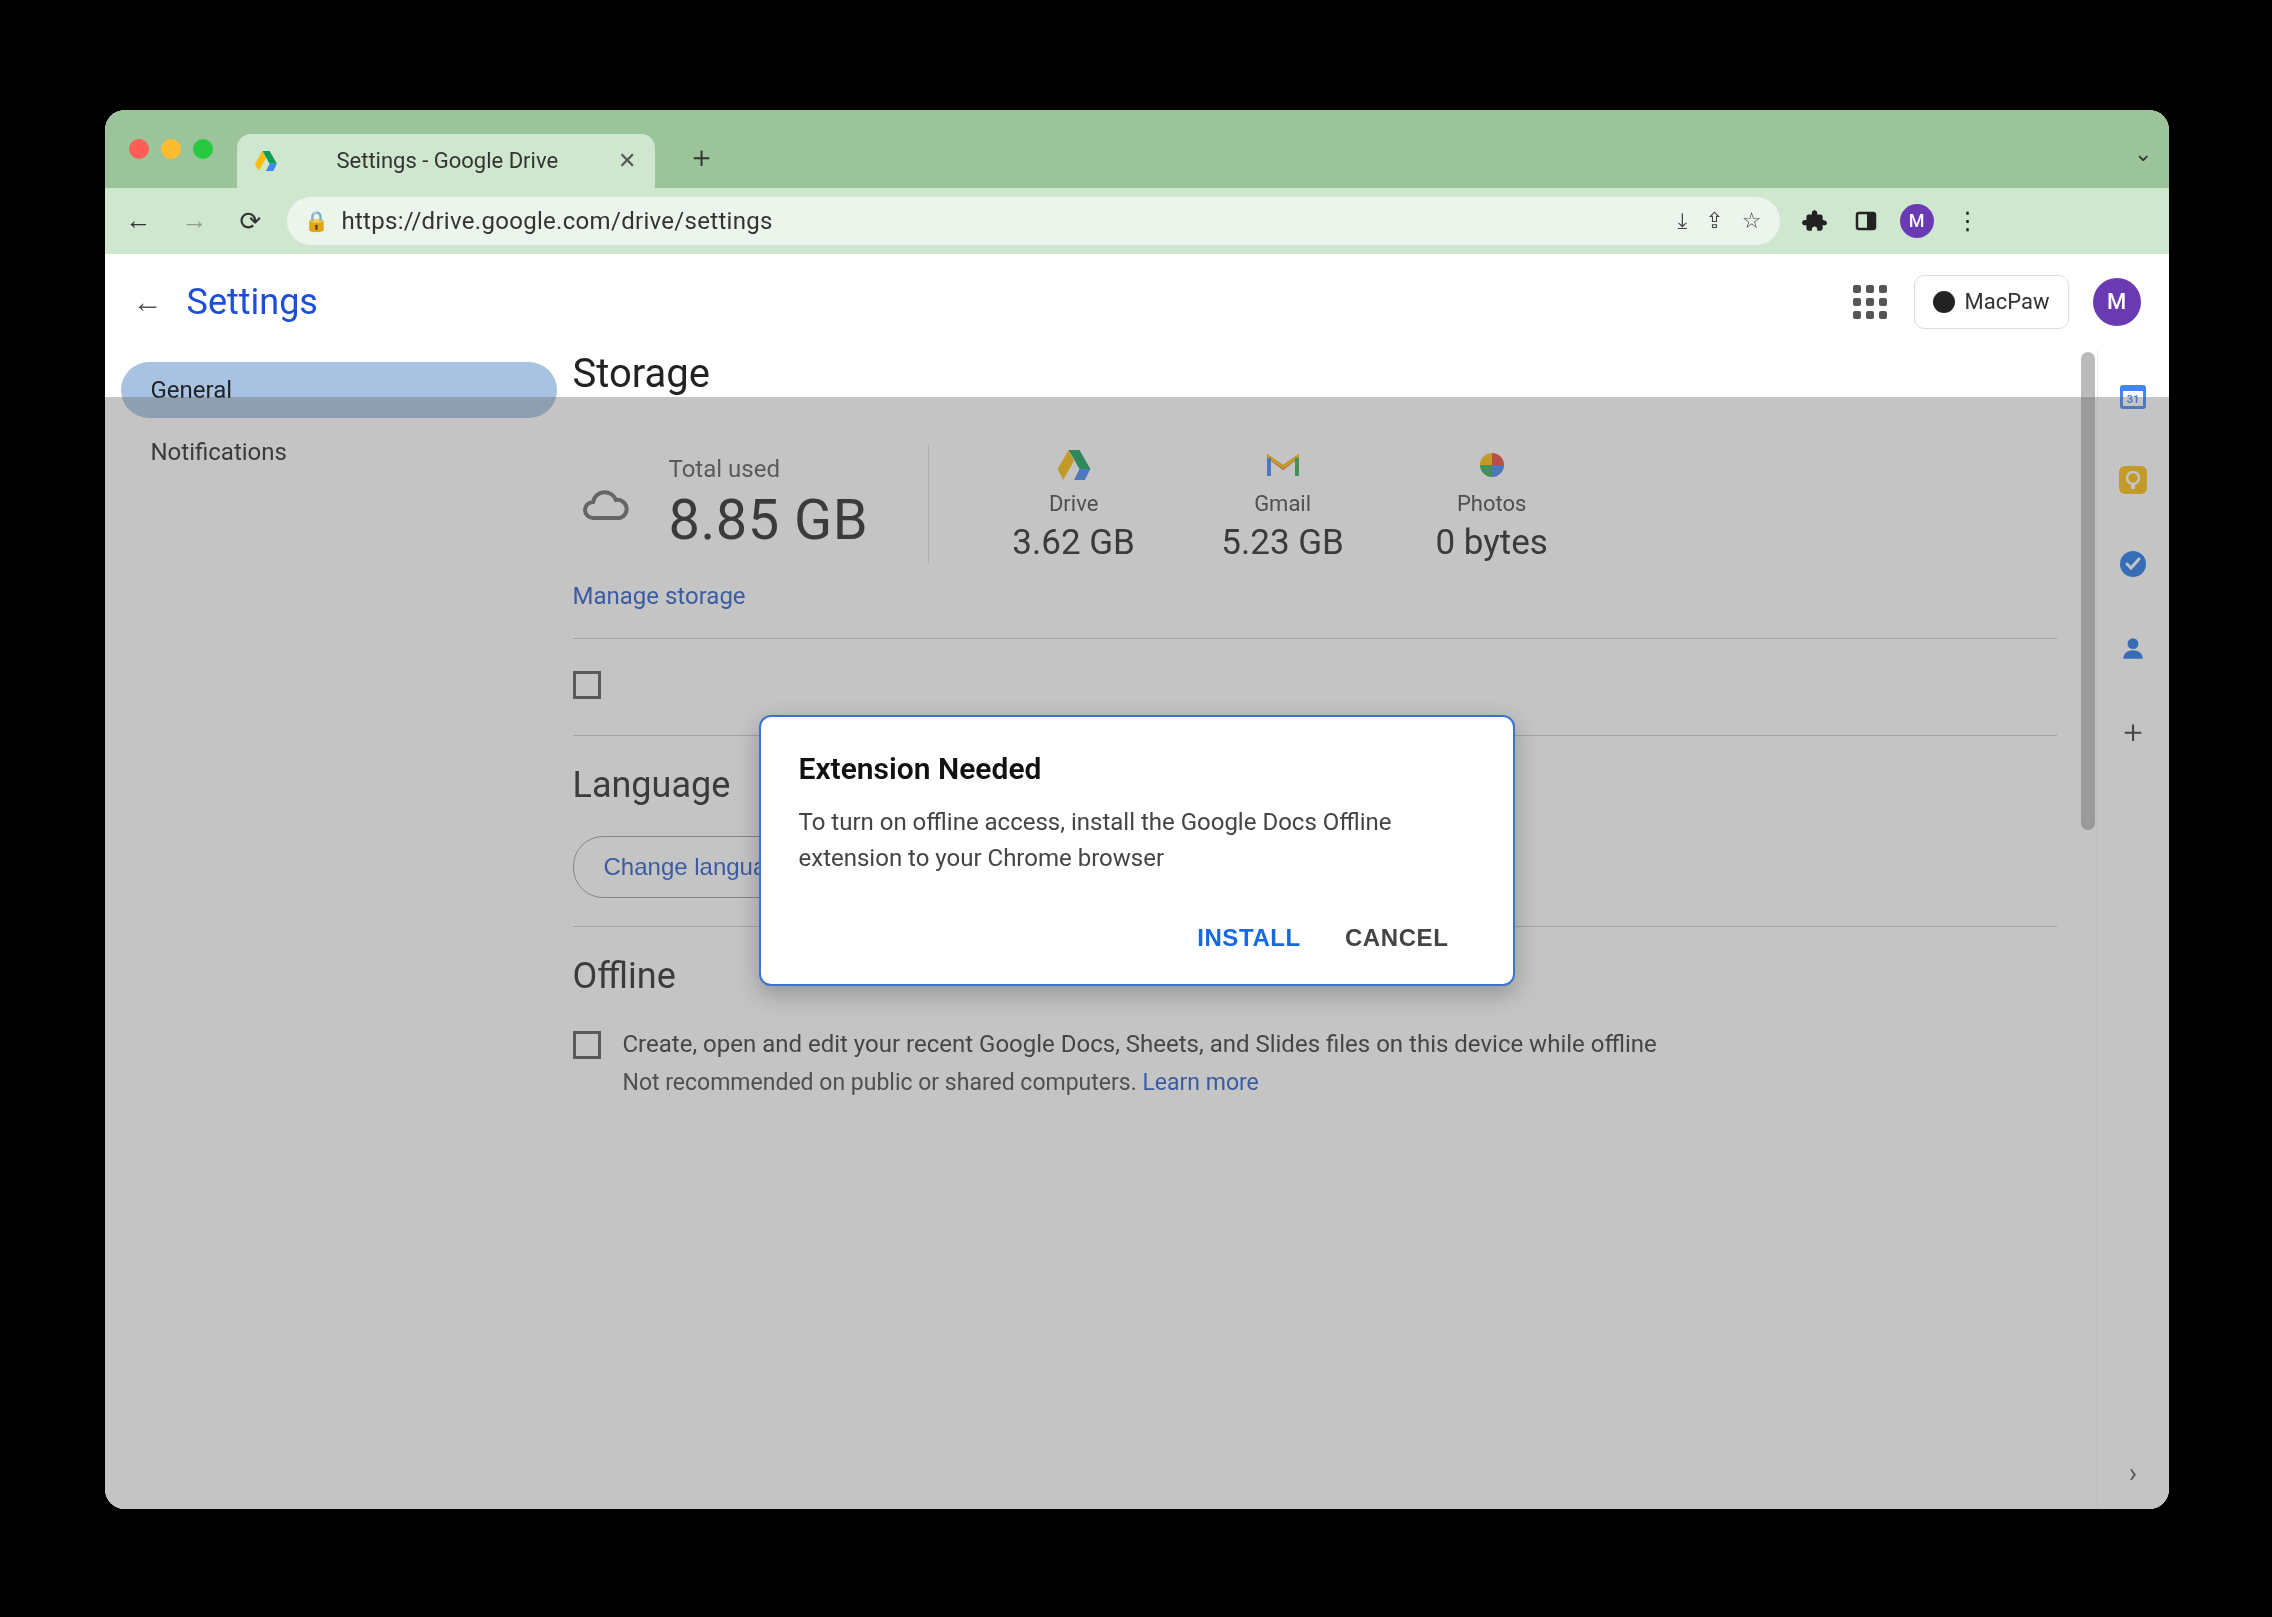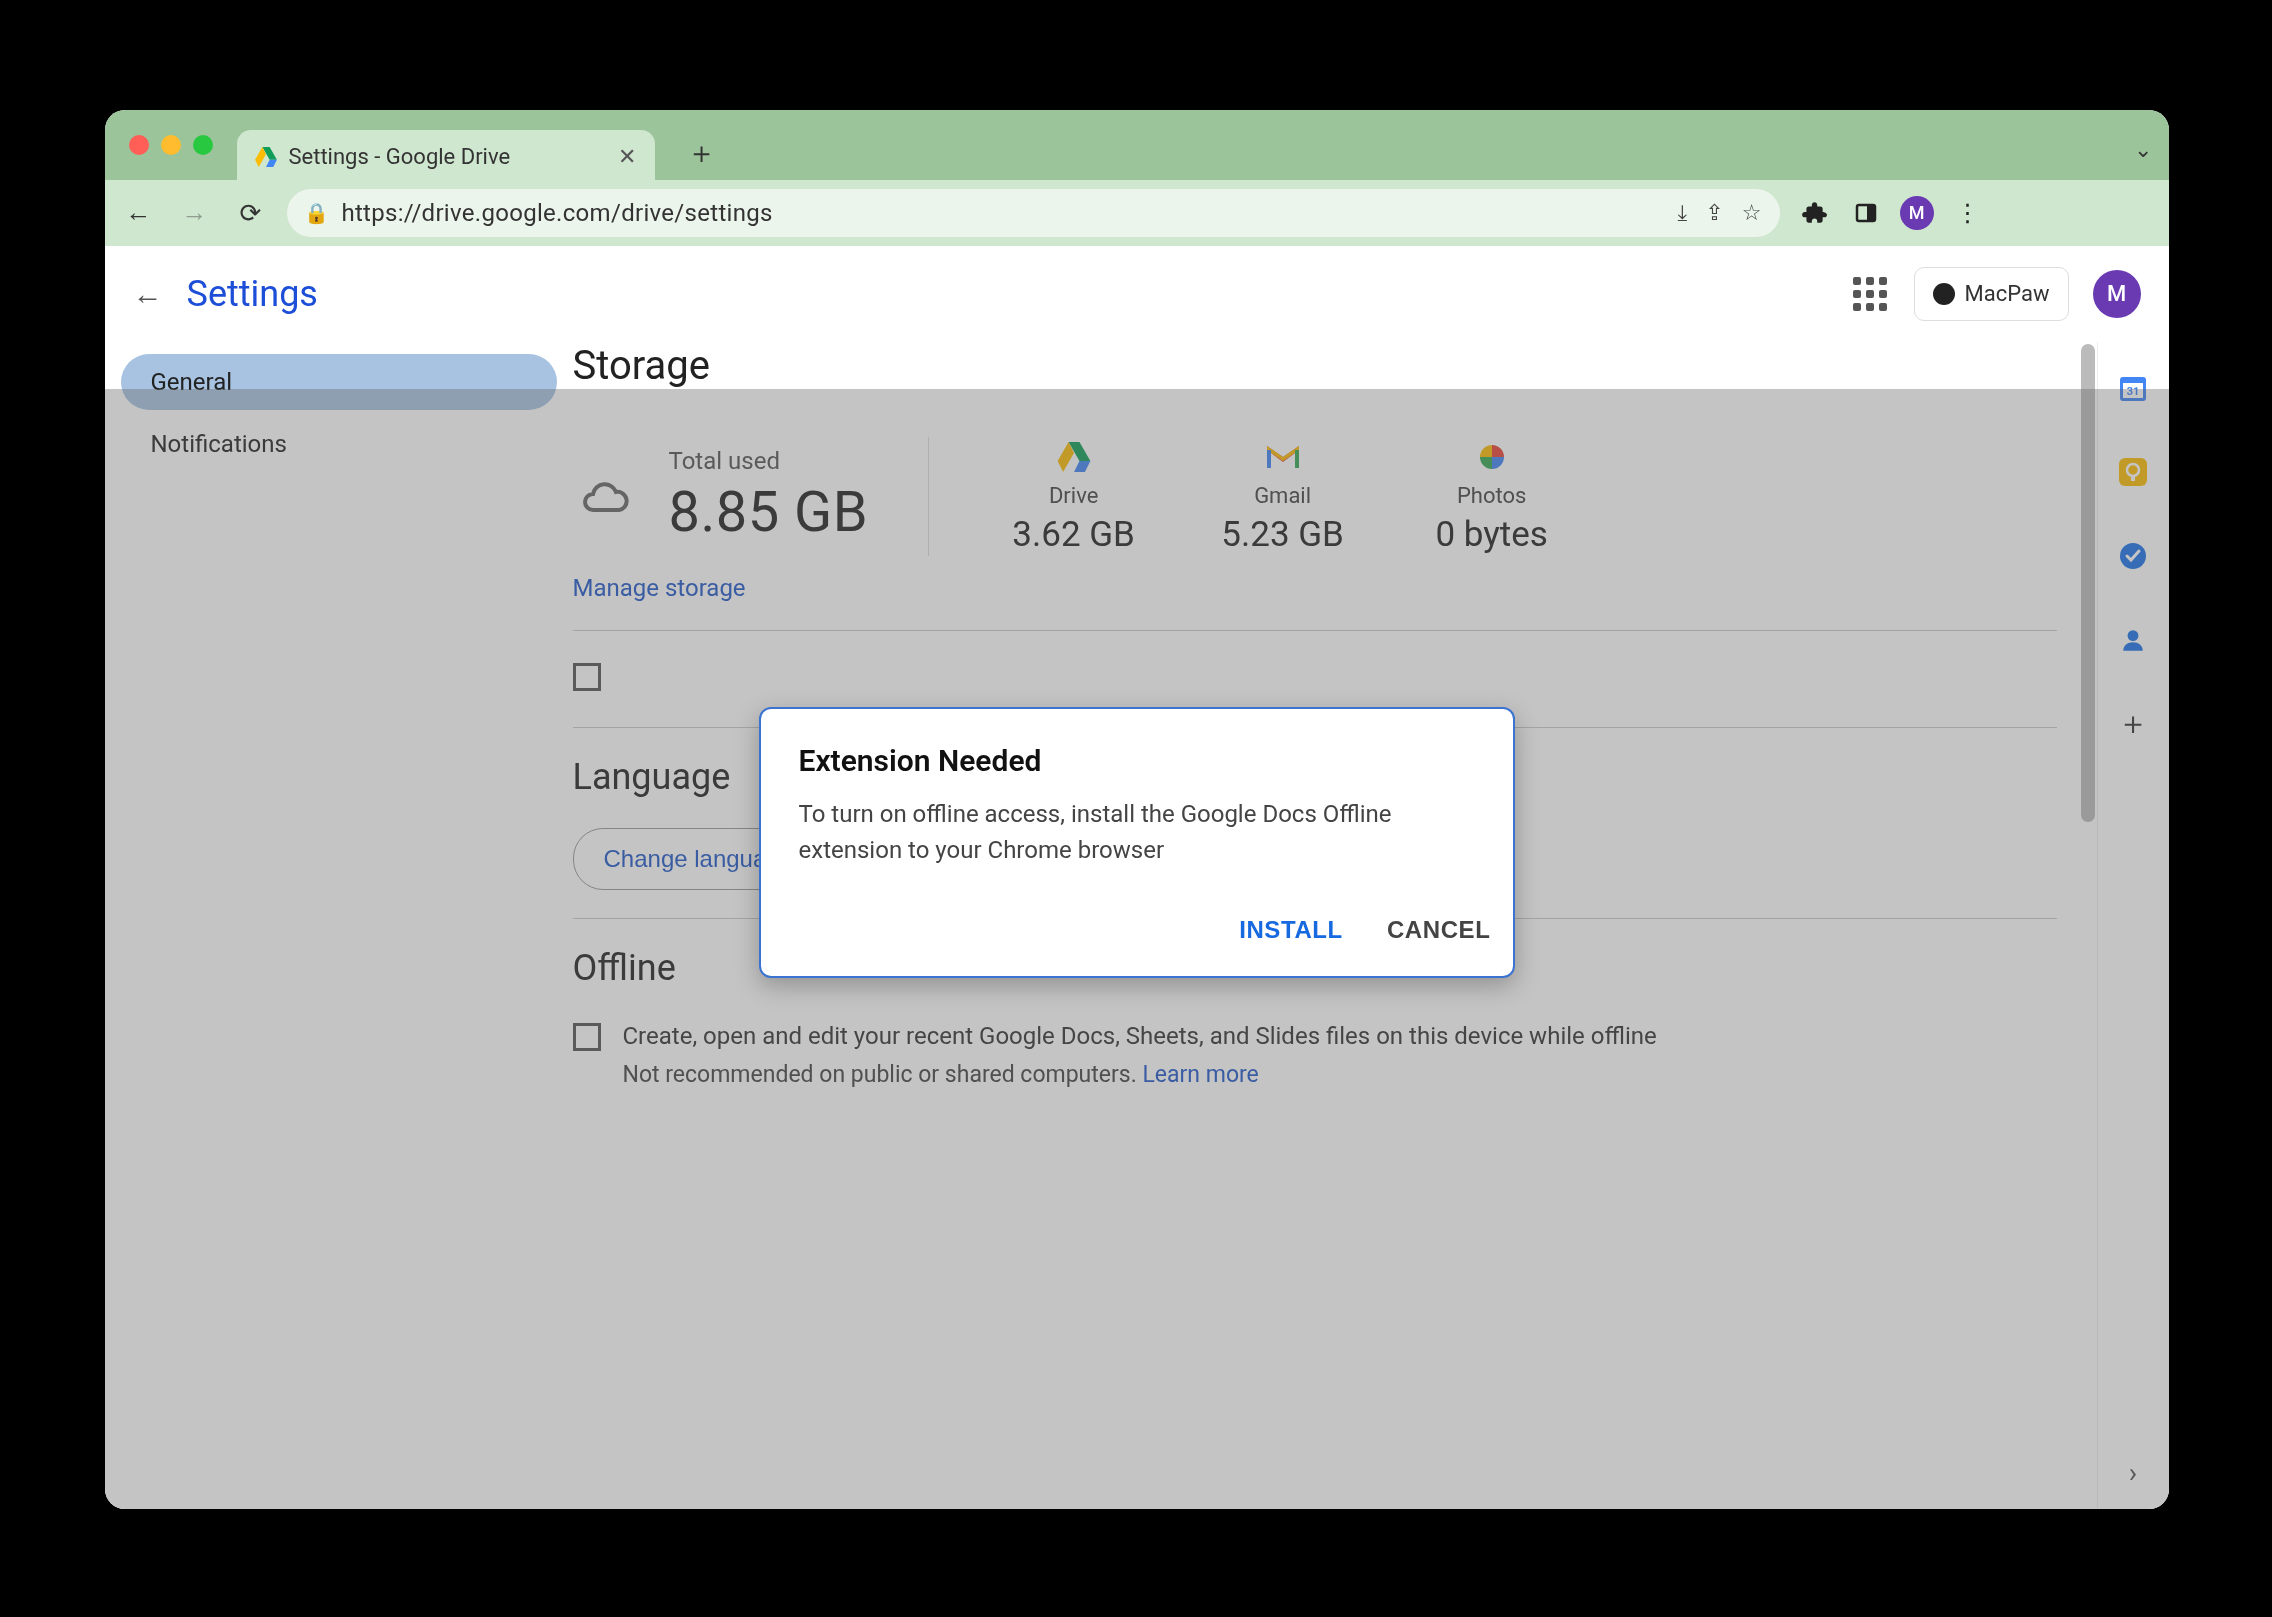--- a/index.html
+++ b/index.html
@@ -19,25 +19,26 @@
     border-radius: 20px;
     overflow: hidden;
     display: flex;
     flex-direction: column;
     position: relative;
     box-shadow: 0 10px 40px rgba(0,0,0,.4);
   }
   
   .tabbar {
     background: #9bc49b;
-    height: 70px;
+    height: 78px;
     display: flex;
     align-items: center;
     padding: 16px 16px;
     gap: 12px;
+    text-align: center;
   }
   .traffic { display:flex; gap:12px; margin-right: 12px; margin-left: 8px; }
   .tdot { width:20px; height:20px; border-radius:50%; }
   .tdot.r{background:#ff5f57;}.tdot.y{background:#febc2e;}.tdot.g{background:#28c840;}
   .tab {
     background:#cfe6cf;
     height: 54px;
     border-radius: 14px 14px 0 0;
     display:flex;
     align-items:center;
@@ -172,21 +173,21 @@
     display:flex;
     align-items:flex-start;
     justify-content:center;
   }
   .modal {
     margin-top: 318px;
     width: 756px;
     background:#fff;
     border: 2px solid #3b73d1;
     border-radius: 12px;
-    padding: 34px 18px 24px 38px;
+    padding: 34px 60px 24px 38px;
     box-shadow: 0 8px 24px rgba(0,0,0,.25);
   }
   .modal-title { font-size:30px; font-weight:600; color:#111; margin-bottom:18px; }
   .modal-body { font-size:24px; color:#444; line-height:1.5; margin-bottom:40px; }
   .modal-actions { display:flex; justify-content:flex-end; gap:36px; }
   .modal-actions button { background:none; border:none; font-size:24px; letter-spacing:0.6px; cursor:pointer; padding:8px 4px;font-weight:bold; }
   .btn-install { color:#1769e0; font-weight:500;}
   .btn-cancel { color:#444; font-weight:500;}
 
   

